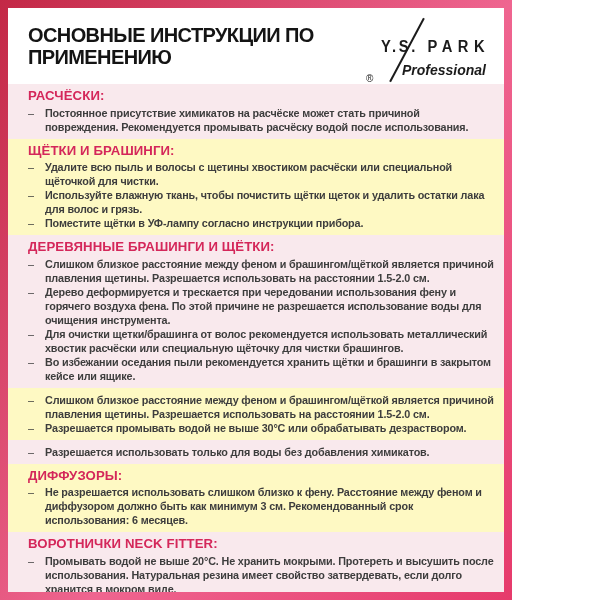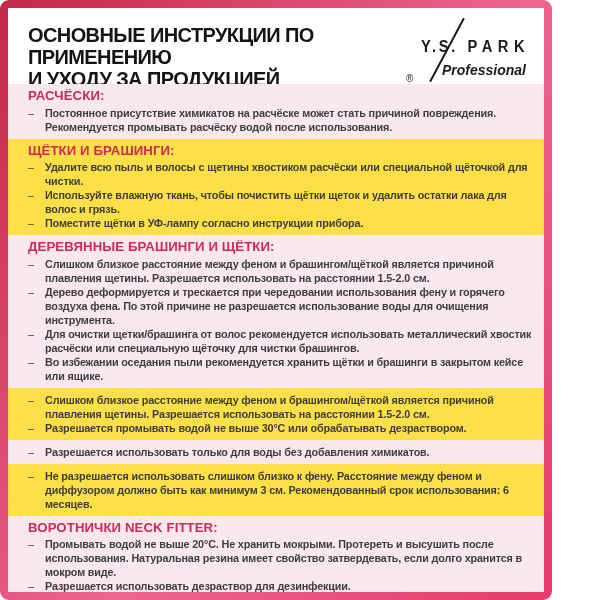--- a/index.html
+++ b/index.html
@@ -1,20 +1,19 @@
 <!DOCTYPE html>
 <html style="--accent: #d4275a; --band-pink: #f9e9ed; --text-color: #3d3d3d; --title-color: #141414;"><head>
 <meta charset="utf-8">
 <style>
   html,body{margin:0;padding:0;background:#fff;}
   .page{
-    width:552px;height:600px;box-sizing:border-box;padding:8px;
+    width:512px;height:600px;box-sizing:border-box;padding:8px;
     overflow:hidden;
     font-family:"Liberation Sans",sans-serif;
-    border-radius:9px;
   }
   .inner{
     width:100%;height:100%;background:#ffffff;
     display:flex;flex-direction:column;overflow:hidden;
   }
   
   .header{
     display:flex;justify-content:space-between;align-items:flex-start;
     background:#ffffff;padding:16px 18px 8px 20px;flex:none;height:76px;
     box-sizing:border-box;
@@ -35,21 +34,21 @@
     transform:rotate(28deg);transform-origin:center;
   }
   .logo-reg{position:absolute;left:30px;bottom:-4px;font-size:10px;}
   .logo-prof{
     position:absolute;right:0;bottom:2px;font-size:14px;font-weight:bold;font-style:italic;
   }
   
   main{flex:1;display:flex;flex-direction:column;}
   .band{padding:5px 10px 5px 20px;flex:none;}
   .band.pink{background:var(--band-pink);}
-  .band.white{background:#fde047;}
+  .band.white{background:#fef9c3;}
   .heading{
     margin:0 0 2px 0;font-size:13.2px;font-weight:bold;
     color:var(--accent);letter-spacing:0.1px;line-height:1.1;
   }
   .items{list-style:none;margin:0;padding:0;}
   .items li{
     display:flex;font-size:10.8px;line-height:14px;
     letter-spacing:-0.15px;color:var(--text-color);
   }
   .dash{width:17px;flex:none;}
@@ -57,21 +56,20 @@
 </style>
 </head>
 <body>
 
 <div class="page" id="page" style="background: linear-gradient(125deg, rgb(195, 40, 70) 0%, rgb(239, 101, 144) 55%, rgb(230, 58, 107) 100%);">
   <div class="inner">
 
     <header class="header">
       <h1 class="title">
         <span>ОСНОВНЫЕ ИНСТРУКЦИИ ПО ПРИМЕНЕНИЮ</span><br>
-        <span>И УХОДУ ЗА ПРОДУКЦИЕЙ</span>
       </h1>
 
       <div class="logo">
         <div class="logo-row">
           <span class="logo-ys">Y.S.</span>
           <span class="logo-park">PARK</span>
         </div>
         <div class="logo-slash"></div>
         <span class="logo-reg">®</span>
         <span class="logo-prof">Professional</span>
@@ -140,20 +138,21 @@
         </section>
         <section class="band pink">
           <ul class="items">
             <li>
               <span class="dash">–</span>
               <span class="txt">Разрешается использовать только для воды без добавления химикатов.</span>
             </li>
           </ul>
         </section>
         <section class="band white">
+          <h2 class="heading">ДИФФУЗОРЫ:</h2>
           <ul class="items">
             <li>
               <span class="dash">–</span>
               <span class="txt">Не разрешается использовать слишком близко к фену. Расстояние между феном и диффузором должно быть как минимум 3 см. Рекомендованный срок использования: 6 месяцев.</span>
             </li>
           </ul>
         </section>
         <section class="band pink">
           <h2 class="heading">ВОРОТНИЧКИ NECK FITTER:</h2>
           <ul class="items">

